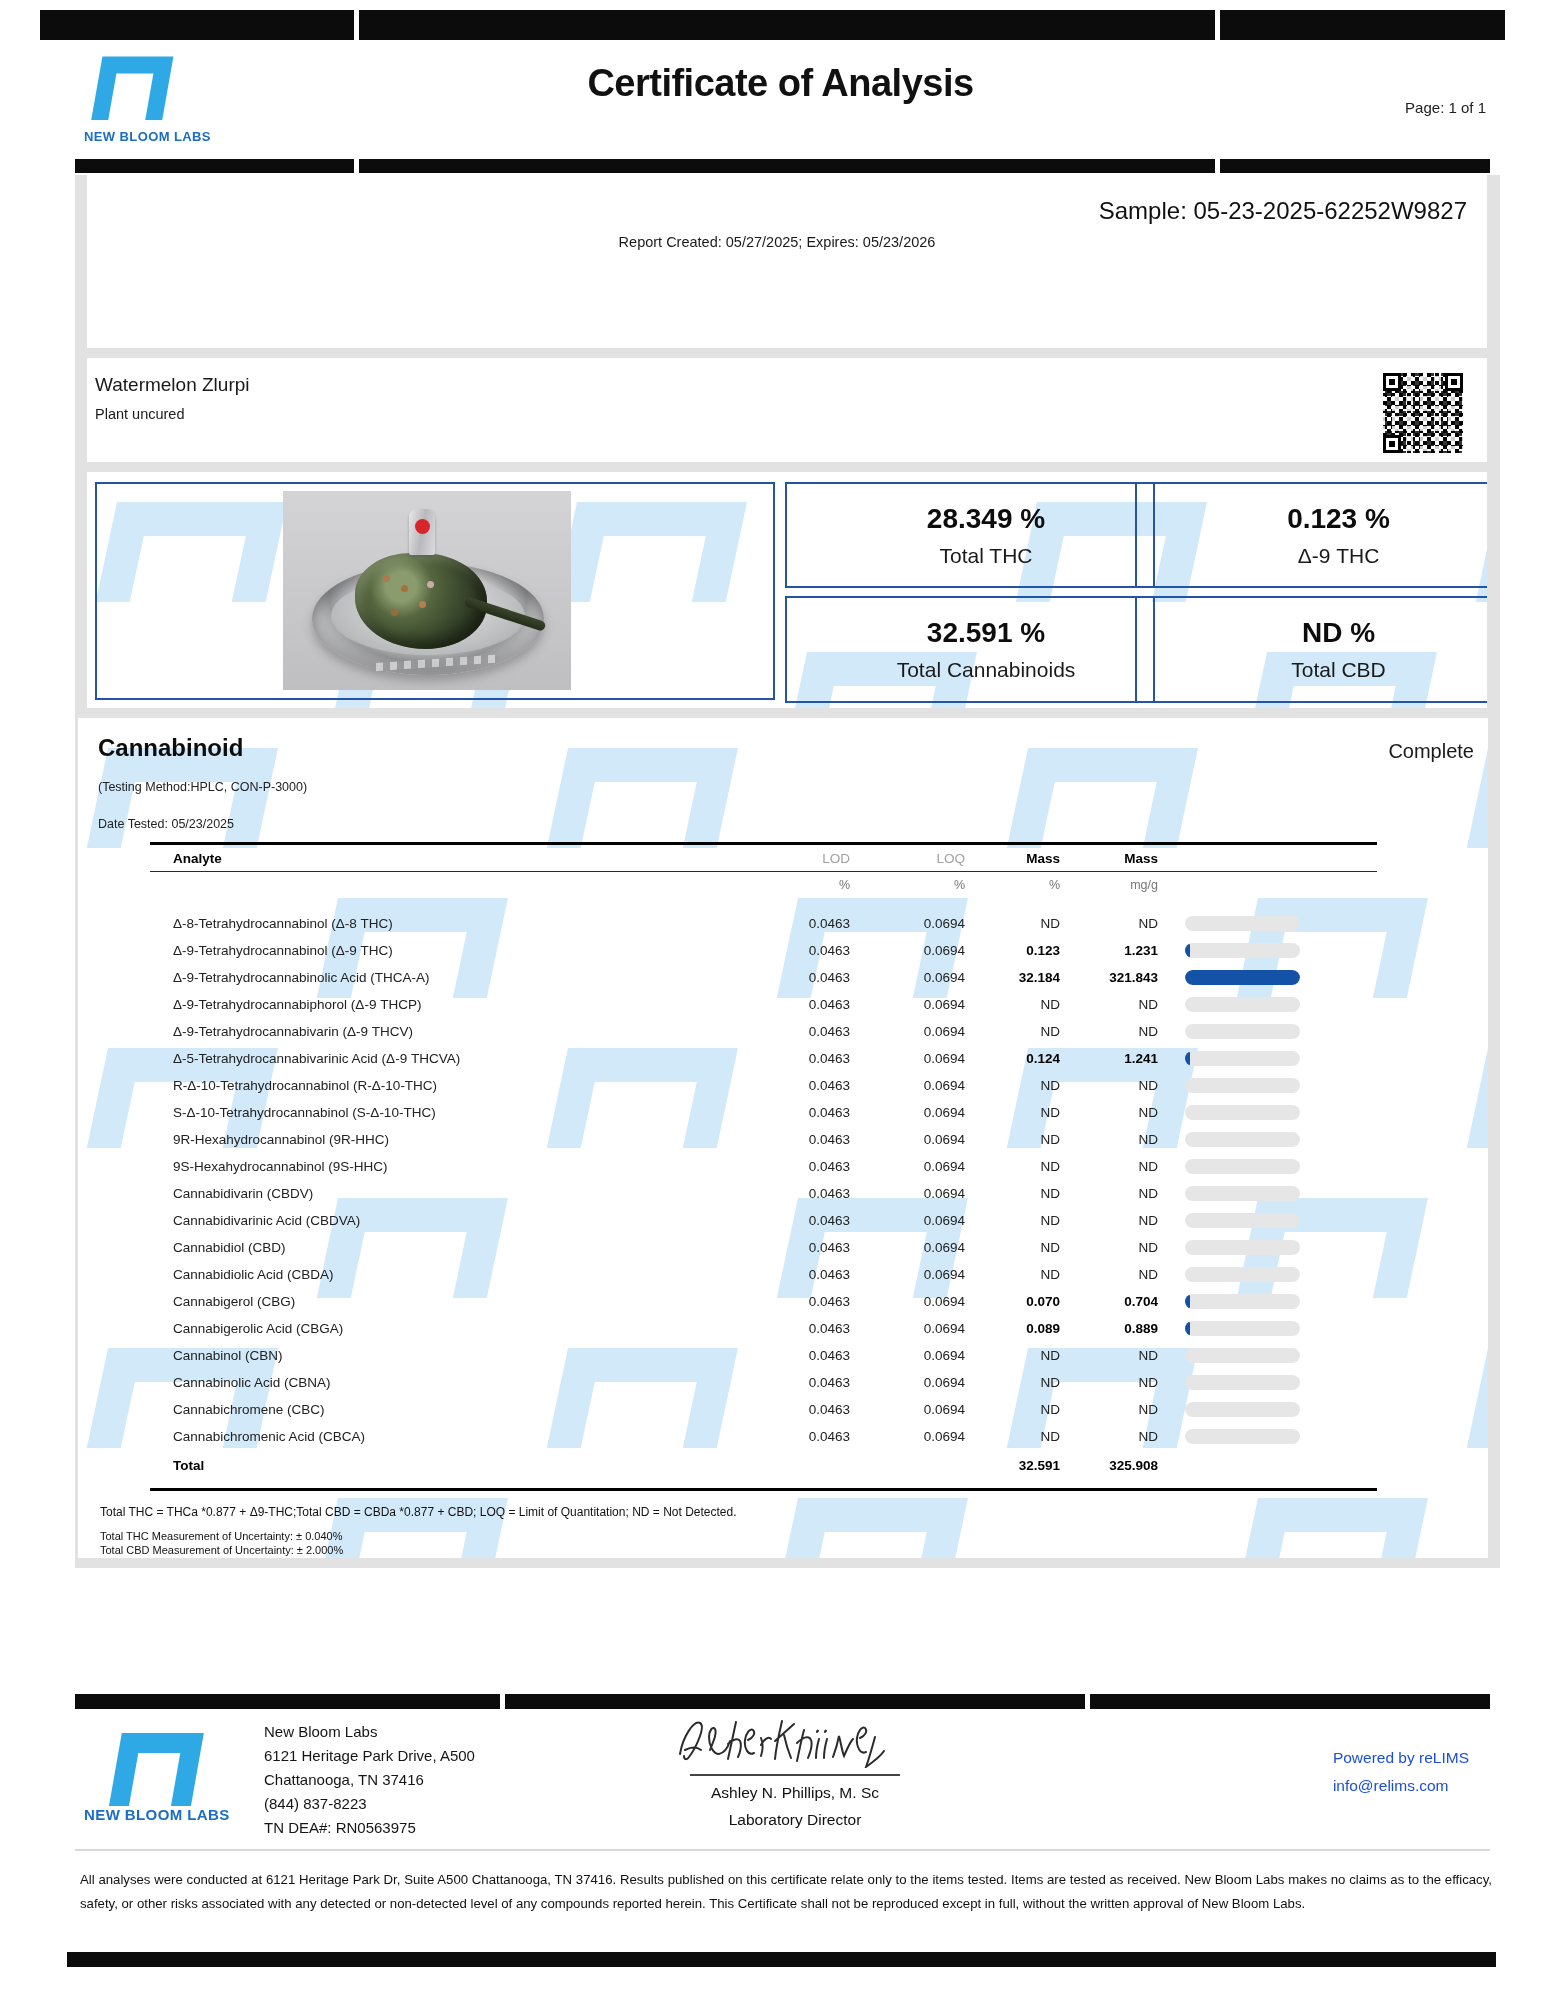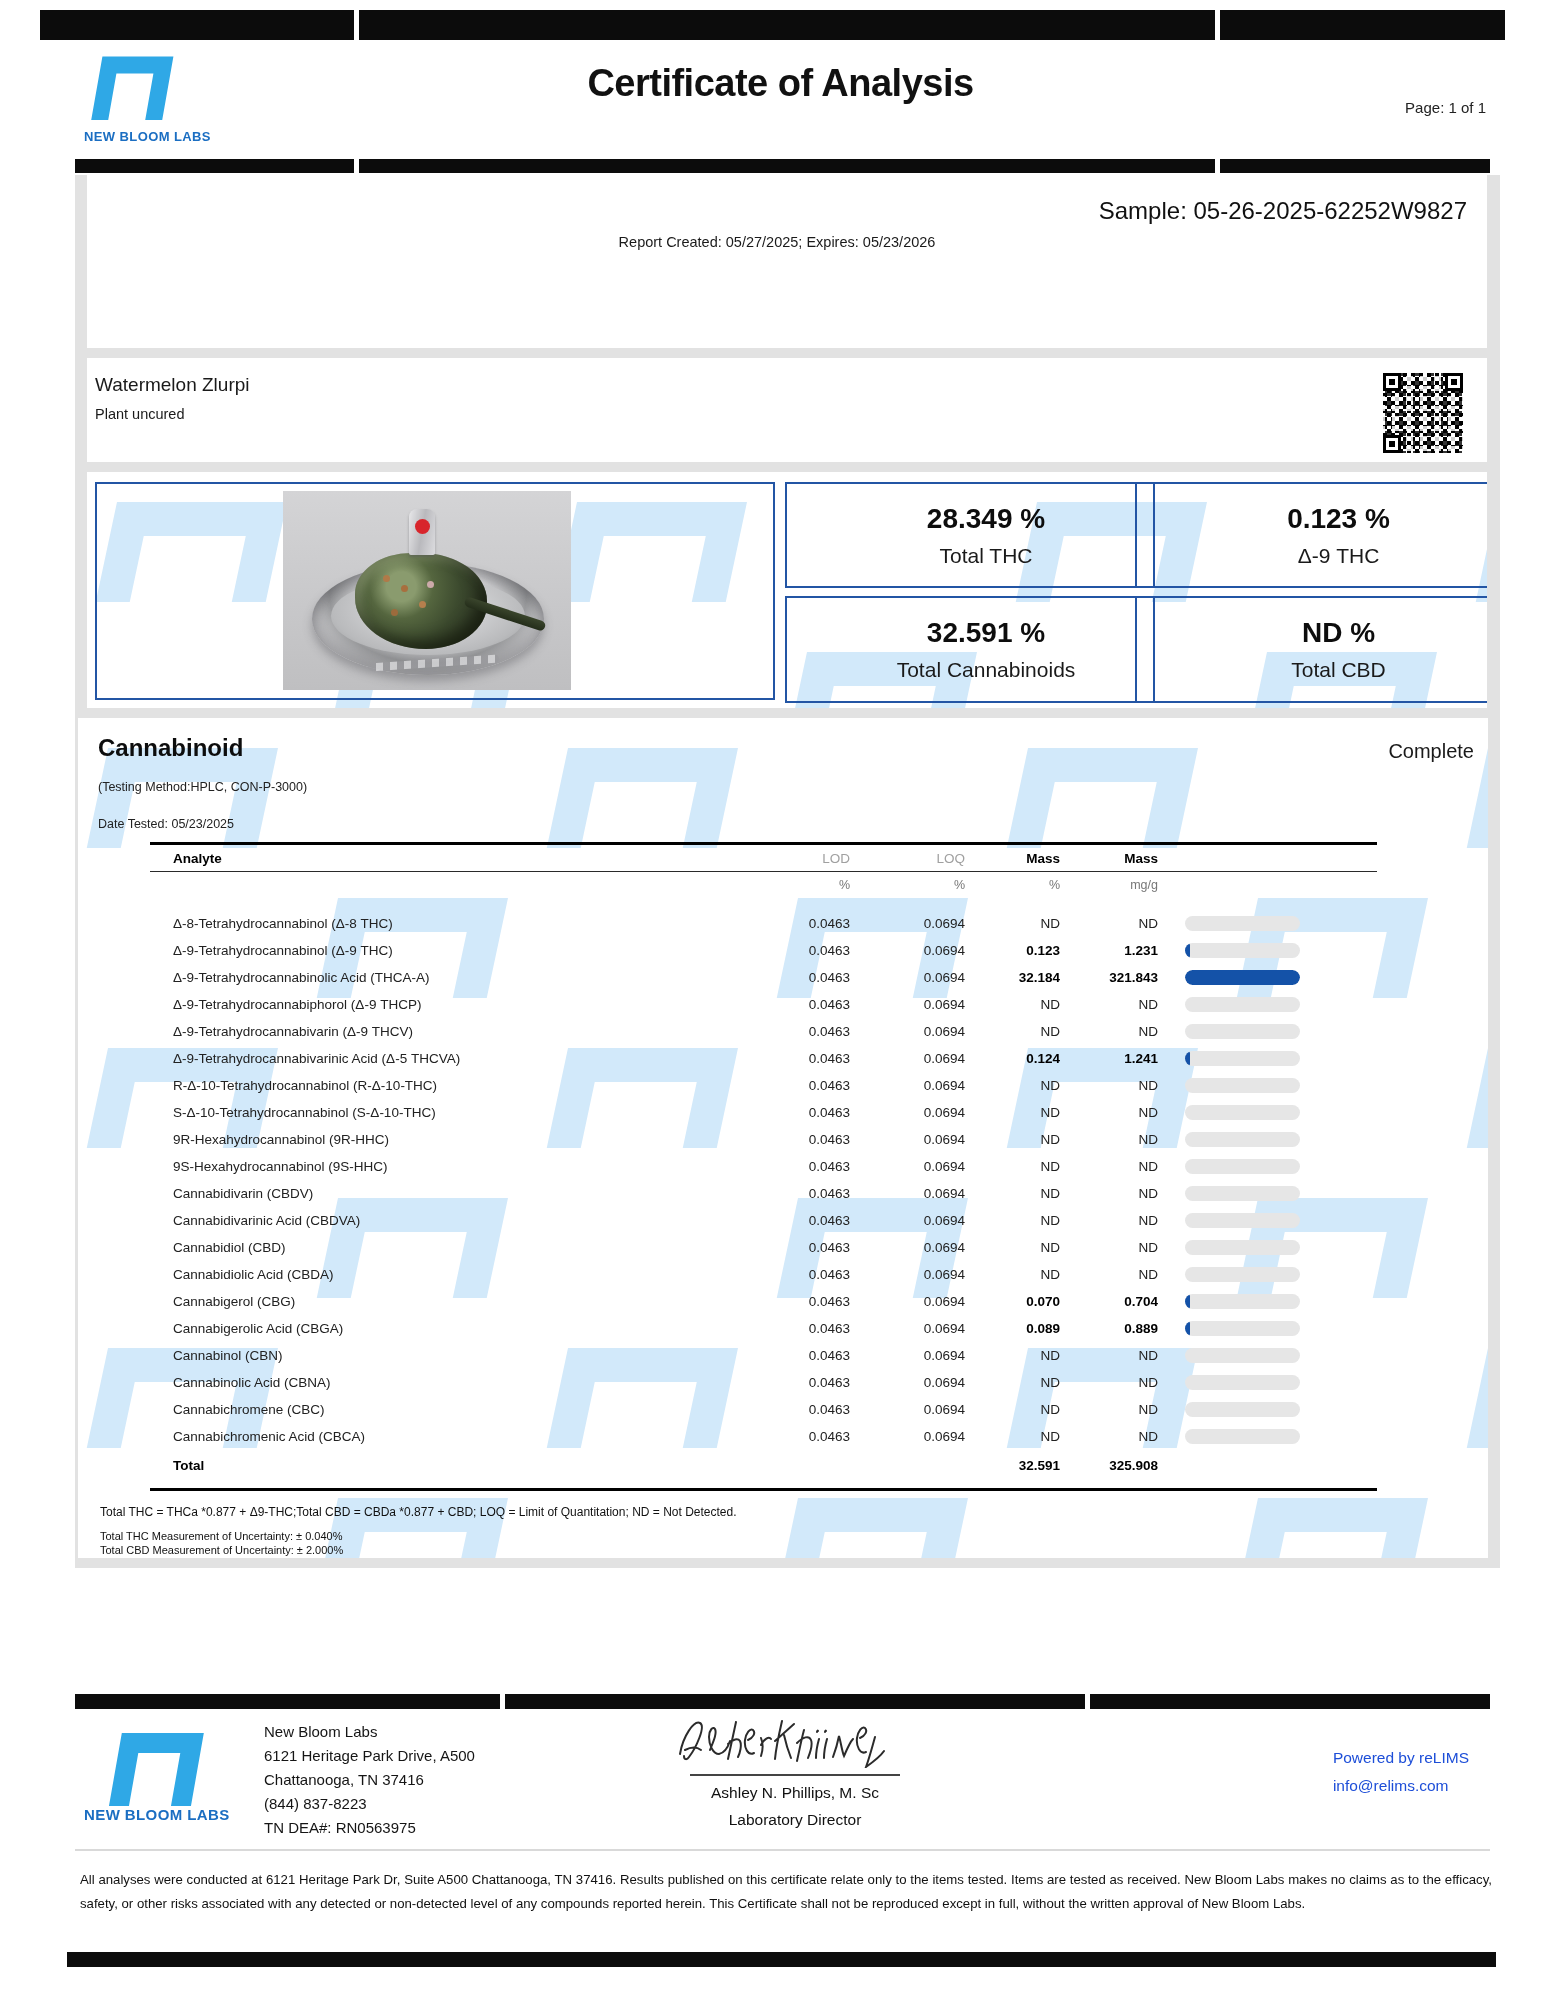--- a/index.html
+++ b/index.html
@@ -141,21 +141,21 @@
 <div class="abs" id="page-label">Page: 1 of 1</div>
 
 <div class="bar-black" style="left:75px;top:159px;width:1415px;height:14px;">
   <span class="bar-gap" style="left:279px;"></span>
   <span class="bar-gap" style="left:1140px;"></span>
 </div>
 
 <div class="abs" id="backing"></div>
 
 <div class="panel" id="sample-panel">
-  <div id="sample-id">Sample: 05-26-2025-62252W9827</div>
+  <div id="sample-id">Sample: 05-23-2025-62252W9827</div>
   <div id="sample-created">Report Created: 05/27/2025; Expires: 05/23/2026</div>
 </div>
 
 <div class="panel" id="product-panel">
   <div id="product-name">Watermelon Zlurpi</div>
   <div id="product-type">Plant uncured</div>
   <div id="qr">
     <div class="qr-noise"></div>
     <div class="qr-noise2"></div>
     <div class="finder tl"></div>
@@ -290,21 +290,21 @@
     <div class="c-mpct">ND</div>
     <div class="c-mgg">ND</div>
     <div class="c-bar">
       <div class="bar-track">
         
       </div>
     </div>
   </div>
 
   <div class="t-grid t-row">
-    <div class="c-analyte">Δ-9-Tetrahydrocannabivarinic Acid (Δ-5 THCVA)</div>
+    <div class="c-analyte">Δ-5-Tetrahydrocannabivarinic Acid (Δ-9 THCVA)</div>
     <div class="c-lod">0.0463</div>
     <div class="c-loq">0.0694</div>
     <div class="c-mpct detected">0.124</div>
     <div class="c-mgg detected">1.241</div>
     <div class="c-bar">
       <div class="bar-track">
         <div class="bar-fill" style="width: 0.4%; min-width: 5px;"></div>
       </div>
     </div>
   </div>

